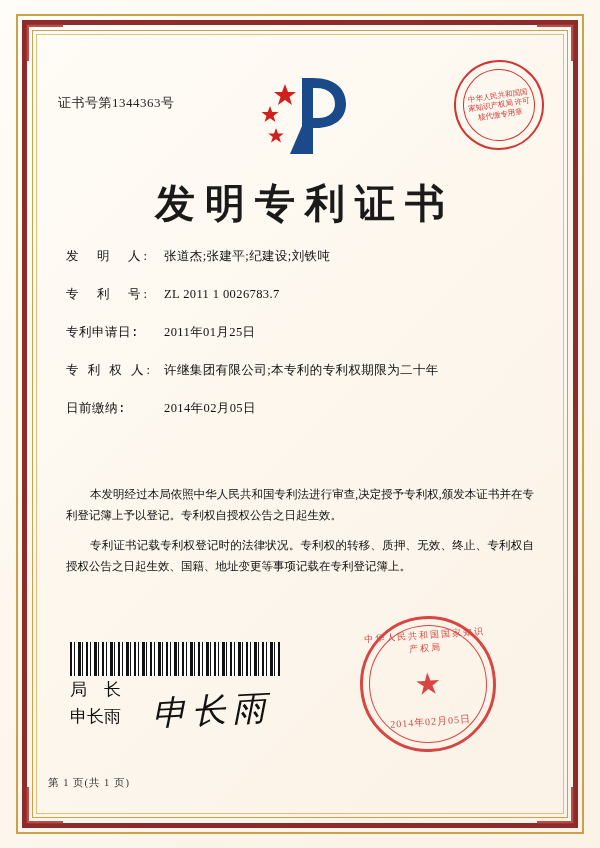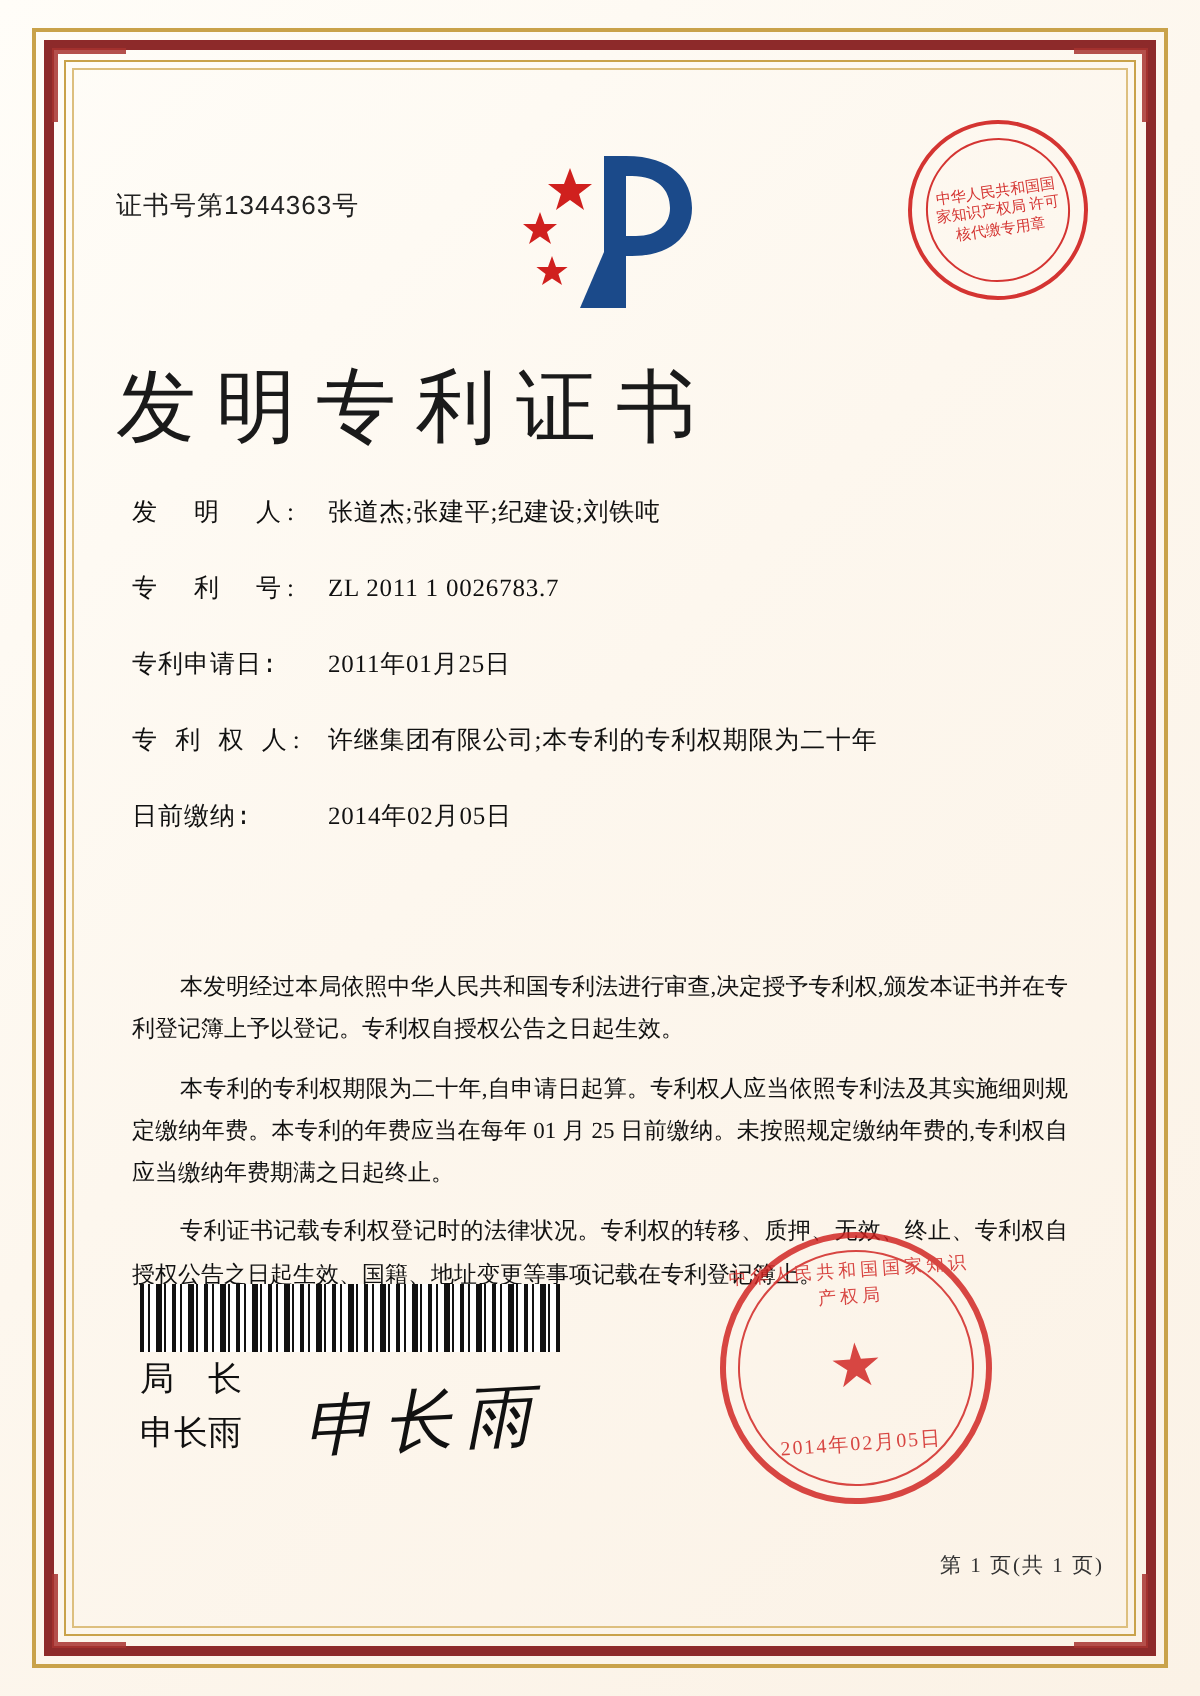--- a/index.html
+++ b/index.html
@@ -46,21 +46,21 @@
   .corner.bl{left:26px;bottom:24px;border-right:none;border-top:none;}
   .corner.br{right:26px;bottom:24px;border-left:none;border-top:none;}
 
   .content{
     position:absolute;left:48px;top:48px;right:48px;bottom:44px;
   }
 
   .cert-no{
     position:absolute;left:10px;top:46px;
     font-size:13px;color:#222;letter-spacing:.5px;
-    font-family:Liberation Sans, sans-serif;
+    font-family:Liberation Serif, serif;
   }
 
   
   .logo{
     position:absolute;left:50%;top:18px;transform:translateX(-50%);
     width:140px;height:100px;
   }
   .seal-top{
     position:absolute;right:8px;top:12px;
     width:86px;height:86px;border-radius:50%;
@@ -75,24 +75,25 @@
   .seal-top-inner{
     width:72px;height:72px;border-radius:50%;
     border:1px solid #d0201e;
     display:flex;align-items:center;justify-content:center;
     padding:4px;box-sizing:border-box;
     font-family:"Liberation Serif", serif;
   }
 
   .title{
     position:absolute;left:0;right:0;top:128px;
+    text-align:center;
     font-size:40px;
     letter-spacing:10px;
     color:#1a1a1a;
-    font-weight:normal;
+    font-weight:bold;
     font-family:"Liberation Serif", serif;
     text-indent:10px;
   }
 
   .fields{
     position:absolute;left:18px;right:18px;top:200px;
     font-size:12.5px;color:#111;
   }
   .field-row{
     display:flex;align-items:baseline;
@@ -156,22 +157,22 @@
     position:absolute;left:0;right:0;top:10px;
     text-align:center;font-size:9px;letter-spacing:2px;
   }
   .seal-date{
     position:absolute;left:0;right:0;bottom:20px;
     text-align:center;font-size:10px;letter-spacing:1px;
     color:#d0201e;
   }
 
   .page-footer{
-    position:absolute;left:16px;right:0;bottom:14px;
-    text-align:right;font-size:10.5px;color:#333;letter-spacing:1px;
+    position:absolute;left:0;right:0;bottom:14px;
+    text-align:left;font-size:10.5px;color:#333;letter-spacing:1px;
   }
 </style>
 </head>
 <body>
 
 <div class="page">
 
   <div class="frame-outer"></div>
   <div class="frame-mid"></div>
   <div class="frame-inner"></div>
@@ -222,21 +223,20 @@
         <div class="field-value">许继集团有限公司;本专利的专利权期限为二十年</div>
       </div>
       <div class="field-row">
         <div class="field-label wide">日前缴纳:</div>
         <div class="field-value">2014年02月05日</div>
       </div>
     </div>
 
     <div class="body-text">
       <p>本发明经过本局依照中华人民共和国专利法进行审查,决定授予专利权,颁发本证书并在专利登记簿上予以登记。专利权自授权公告之日起生效。</p>
-      <p>本专利的专利权期限为二十年,自申请日起算。专利权人应当依照专利法及其实施细则规定缴纳年费。本专利的年费应当在每年 01 月 25 日前缴纳。未按照规定缴纳年费的,专利权自应当缴纳年费期满之日起终止。</p>
       <p>专利证书记载专利权登记时的法律状况。专利权的转移、质押、无效、终止、专利权自授权公告之日起生效、国籍、地址变更等事项记载在专利登记簿上。</p>
     </div>
 
     <div class="barcode"></div>
 
     <div class="sign-block">
       <div>局　长</div>
       <div>申长雨</div>
     </div>
 

